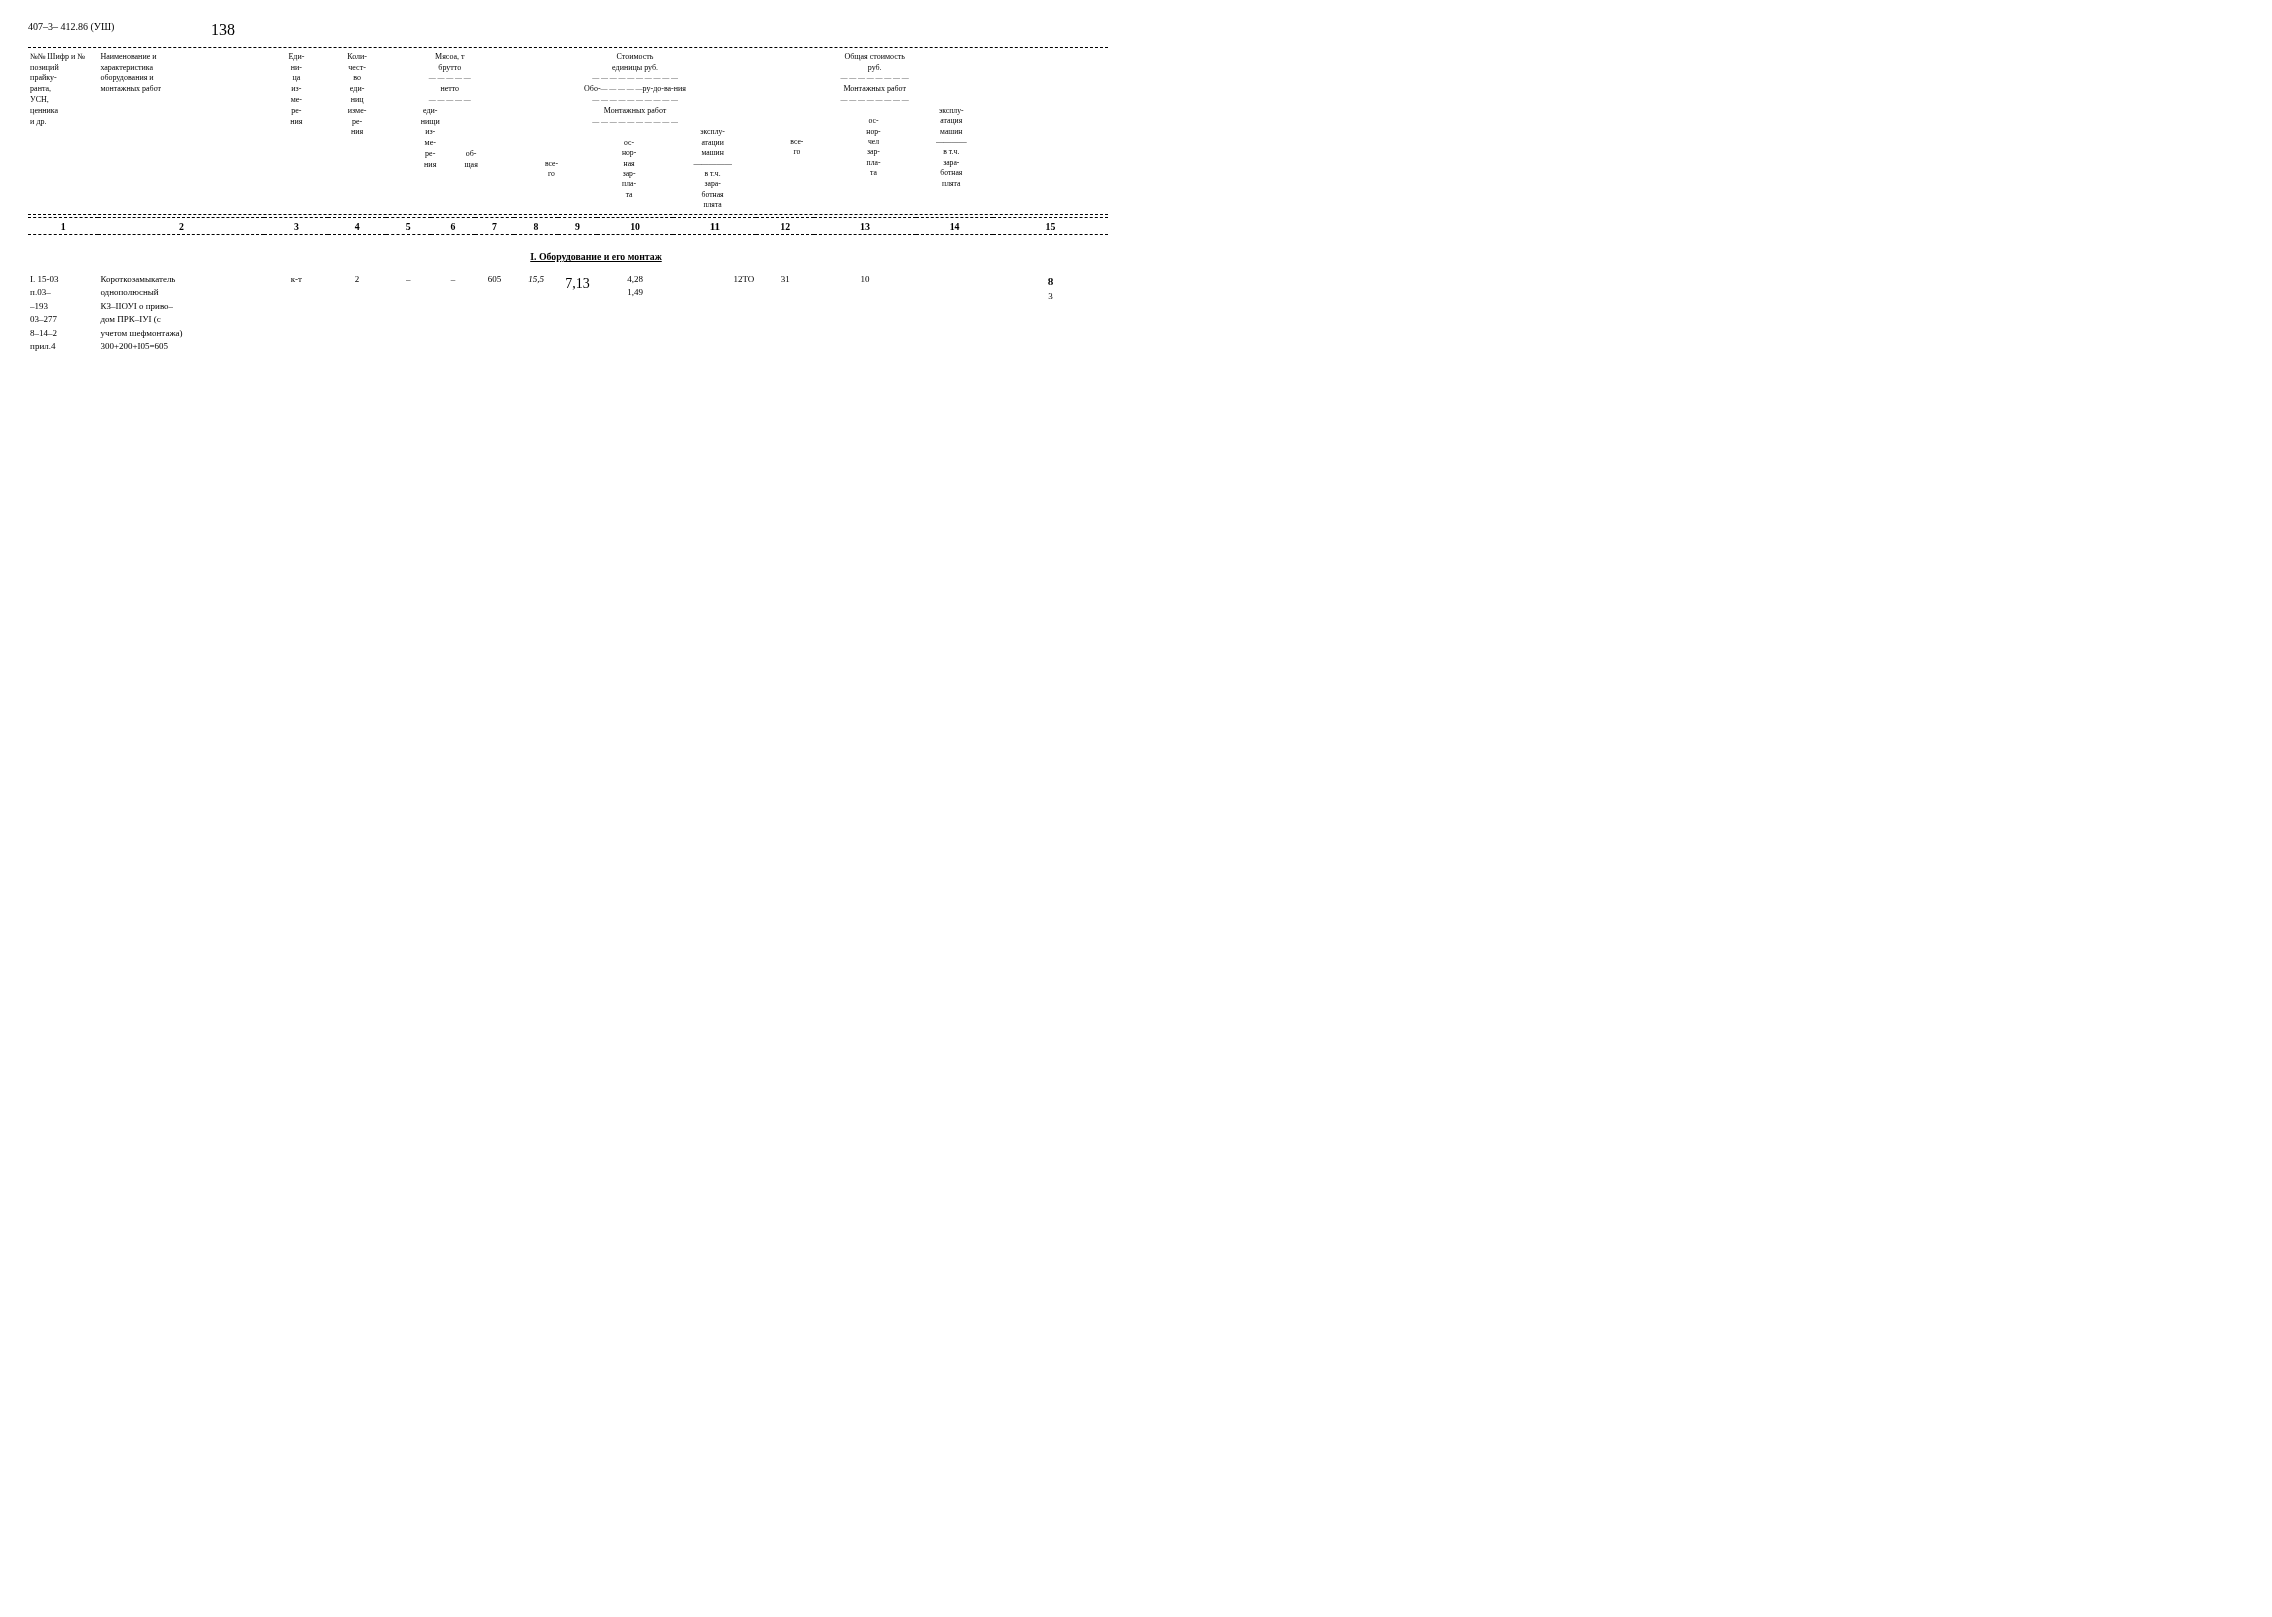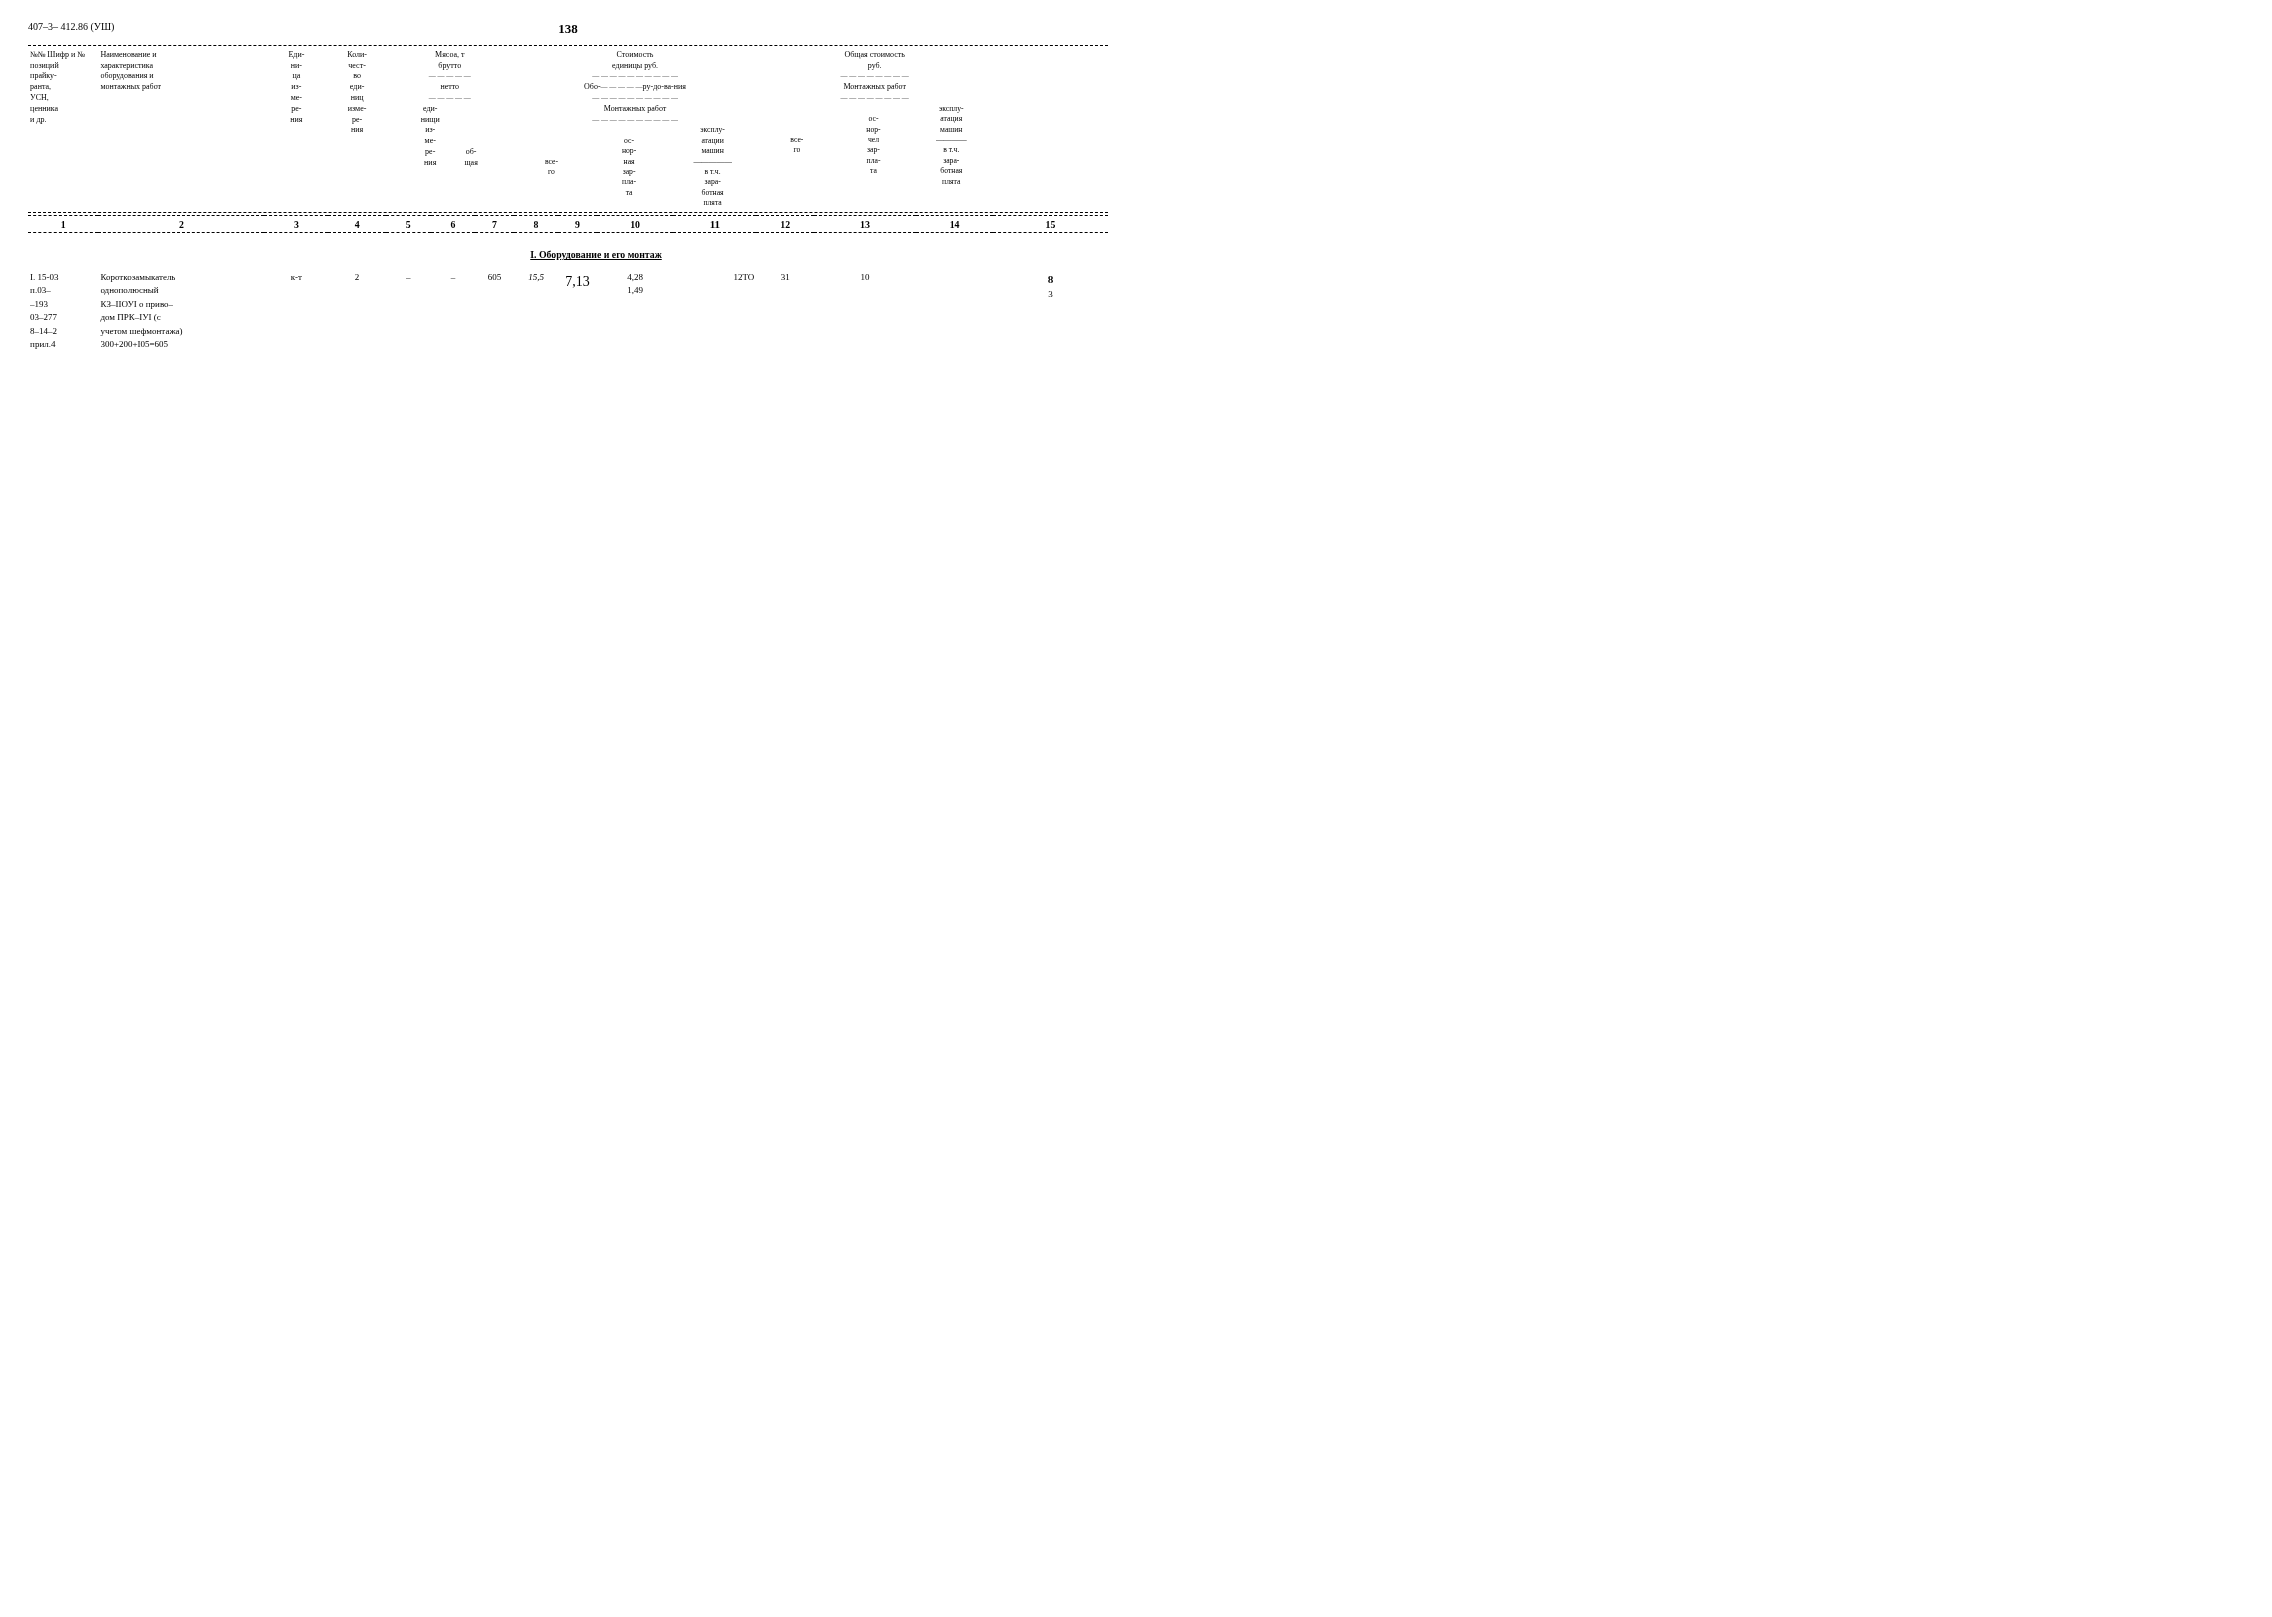--- a/index.html
+++ b/index.html
@@ -25,21 +25,21 @@
     table.full {
       width: 100%;
       border-collapse: collapse;
     }
   </style>
 </head>
 <body>
 
 <div class="page-header">
   <div style="font-size:10px; min-width:183px;">407–3– 412.86   (УШ)</div>
-  <div style="font-size:13px; font-weight:bold; flex:1; text-align:center;">138</div>
+  <div style="font-size:16px; font-weight:normal; flex:1; ">138</div>
   <div style="min-width:183px;"></div>
 </div>
 
 <hr style="border:none; border-top:1.4px dashed #000; margin-bottom:0;">
 
 <table class="full">
   <colgroup>
     <col style="width:5.5%">
     <col style="width:13%">
     <col style="width:5%">

